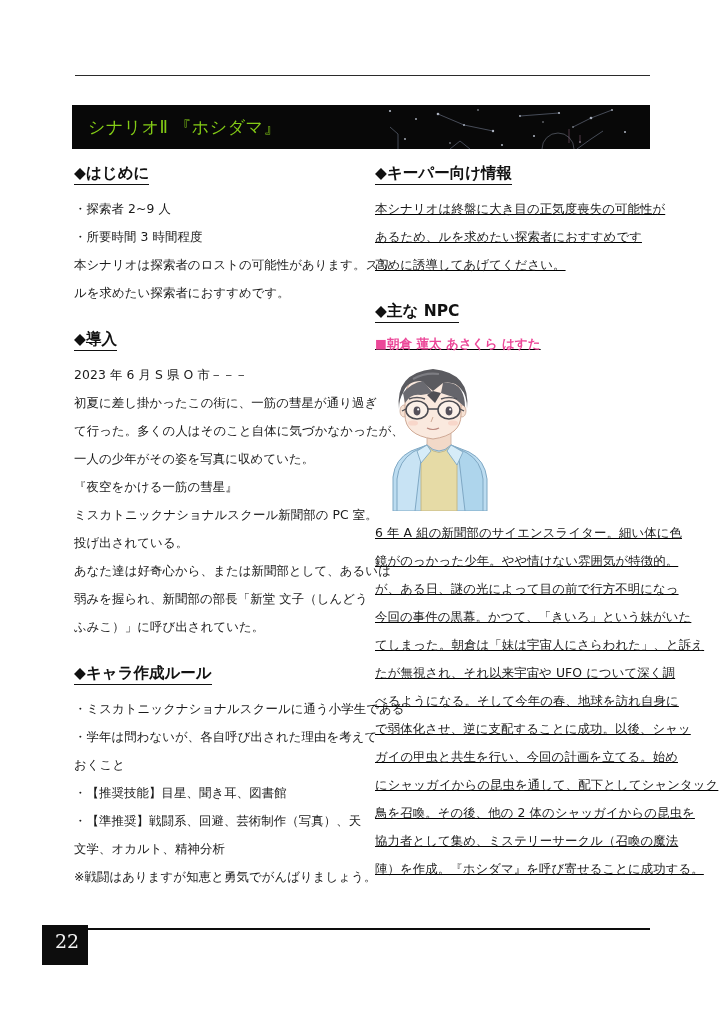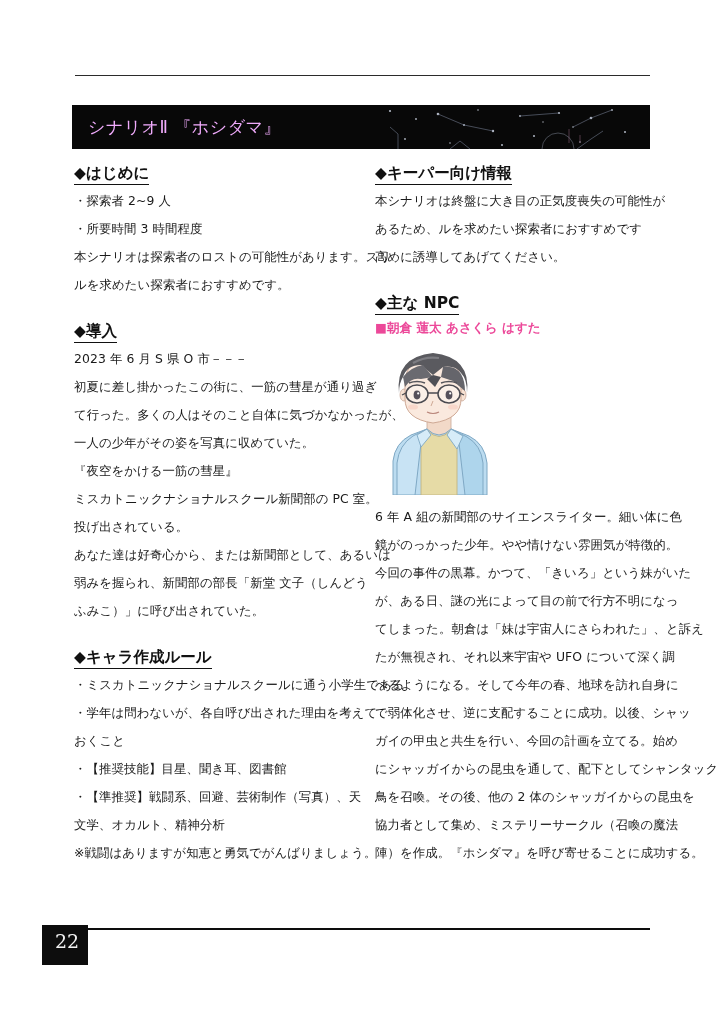--- a/index.html
+++ b/index.html
@@ -18,35 +18,35 @@
   }
 
   
   .banner {
     position: absolute; left: 72px; top: 105px; width: 578px; height: 44px;
     background: #080808; overflow: hidden;
   }
   .banner-stars { position: absolute; inset: 0; }
   .banner-title {
     position: absolute; left: 16px; top: 50%; transform: translateY(-50%);
-    color: #f0abfc; font-size: 17px; letter-spacing: 0.5px;
+    color: #84cc16; font-size: 17px; letter-spacing: 0.5px;
     white-space: nowrap; line-height: 1;
   }
 
   
   .col {
     position: absolute; top: 163px; width: 285px;
   }
   .col-left  { left: 74px; }
-  .col-right { left: 375px; }
+  .col-right { left: 375px; text-decoration: underline; }
 
   .sec-head {
     font-size: 15.5px; font-weight: 700; color: #111;
     border-bottom: 1.3px solid #111;
-    display: inline-block; padding-bottom: 1px; margin-bottom: 2px;
+    display: inline-block; padding-bottom: 1px; margin-bottom: 10px;
     line-height: 1.3; white-space: nowrap;
   }
   .sec { margin-bottom: 22px; }
 
   .line {
     font-size: 12.4px; color: #1a1a1a; line-height: 28px;
     white-space: nowrap; letter-spacing: 0.1px;
   }
 
   .npc-name {
@@ -221,22 +221,22 @@
           <path d="M56 58 L54 63" stroke="#cfa995" stroke-width="1" fill="none"></path>
           <path d="M50 69 Q56 72 62 69" stroke="#b9857a" stroke-width="1.2" fill="none"></path>
 
           <ellipse cx="36" cy="64" rx="5" ry="2.6" fill="#f6cfc2" opacity="0.7"></ellipse>
           <ellipse cx="76" cy="64" rx="5" ry="2.6" fill="#f6cfc2" opacity="0.7"></ellipse>
         </svg>
       </div>
 
       <div class="line">6 年 A 組の新聞部のサイエンスライター。細い体に色</div>
       <div class="line">鏡がのっかった少年。やや情けない雰囲気が特徴的。</div>
+      <div class="line">が、ある日、謎の光によって目の前で行方不明になっ</div>
       <div class="line">今回の事件の黒幕。かつて、「きいろ」という妹がいた</div>
-      <div class="line">が、ある日、謎の光によって目の前で行方不明になっ</div>
       <div class="line">てしまった。朝倉は「妹は宇宙人にさらわれた」、と訴え</div>
       <div class="line">たが無視され、それ以来宇宙や UFO について深く調</div>
       <div class="line">べるようになる。そして今年の春、地球を訪れ自身に</div>
       <div class="line">で弱体化させ、逆に支配することに成功。以後、シャッ</div>
       <div class="line">ガイの甲虫と共生を行い、今回の計画を立てる。始め</div>
       <div class="line">にシャッガイからの昆虫を通して、配下としてシャンタック</div>
       <div class="line">鳥を召喚。その後、他の 2 体のシャッガイからの昆虫を</div>
       <div class="line">協力者として集め、ミステリーサークル（召喚の魔法</div>
       <div class="line">陣）を作成。『ホシダマ』を呼び寄せることに成功する。</div>
       <div class="line"></div>

